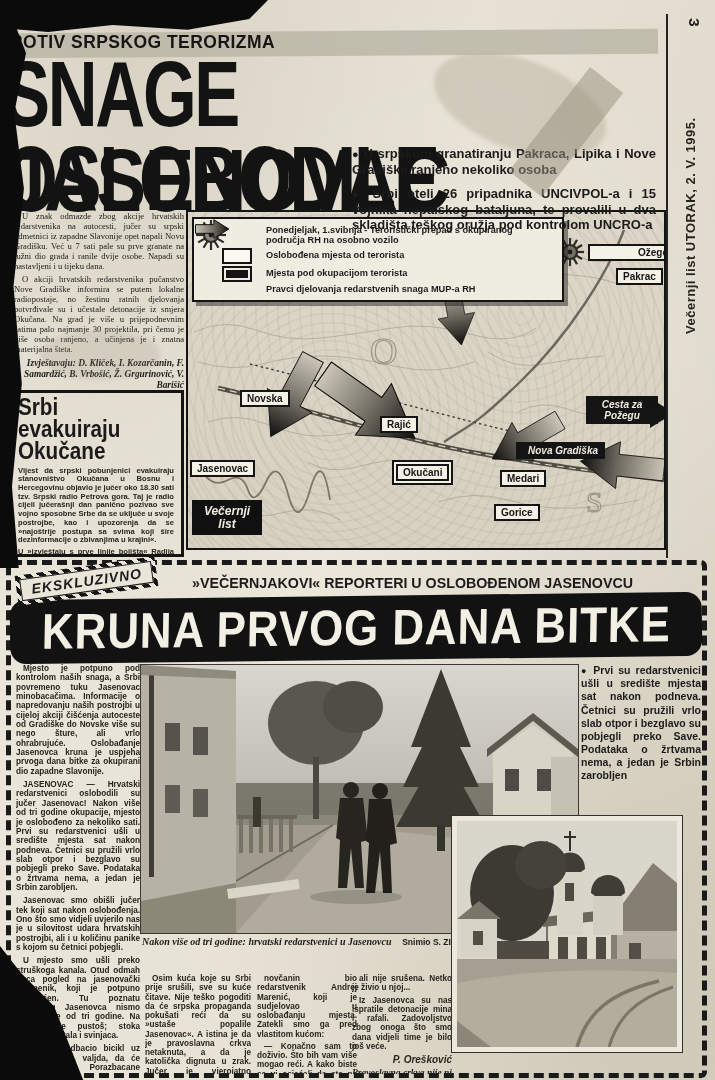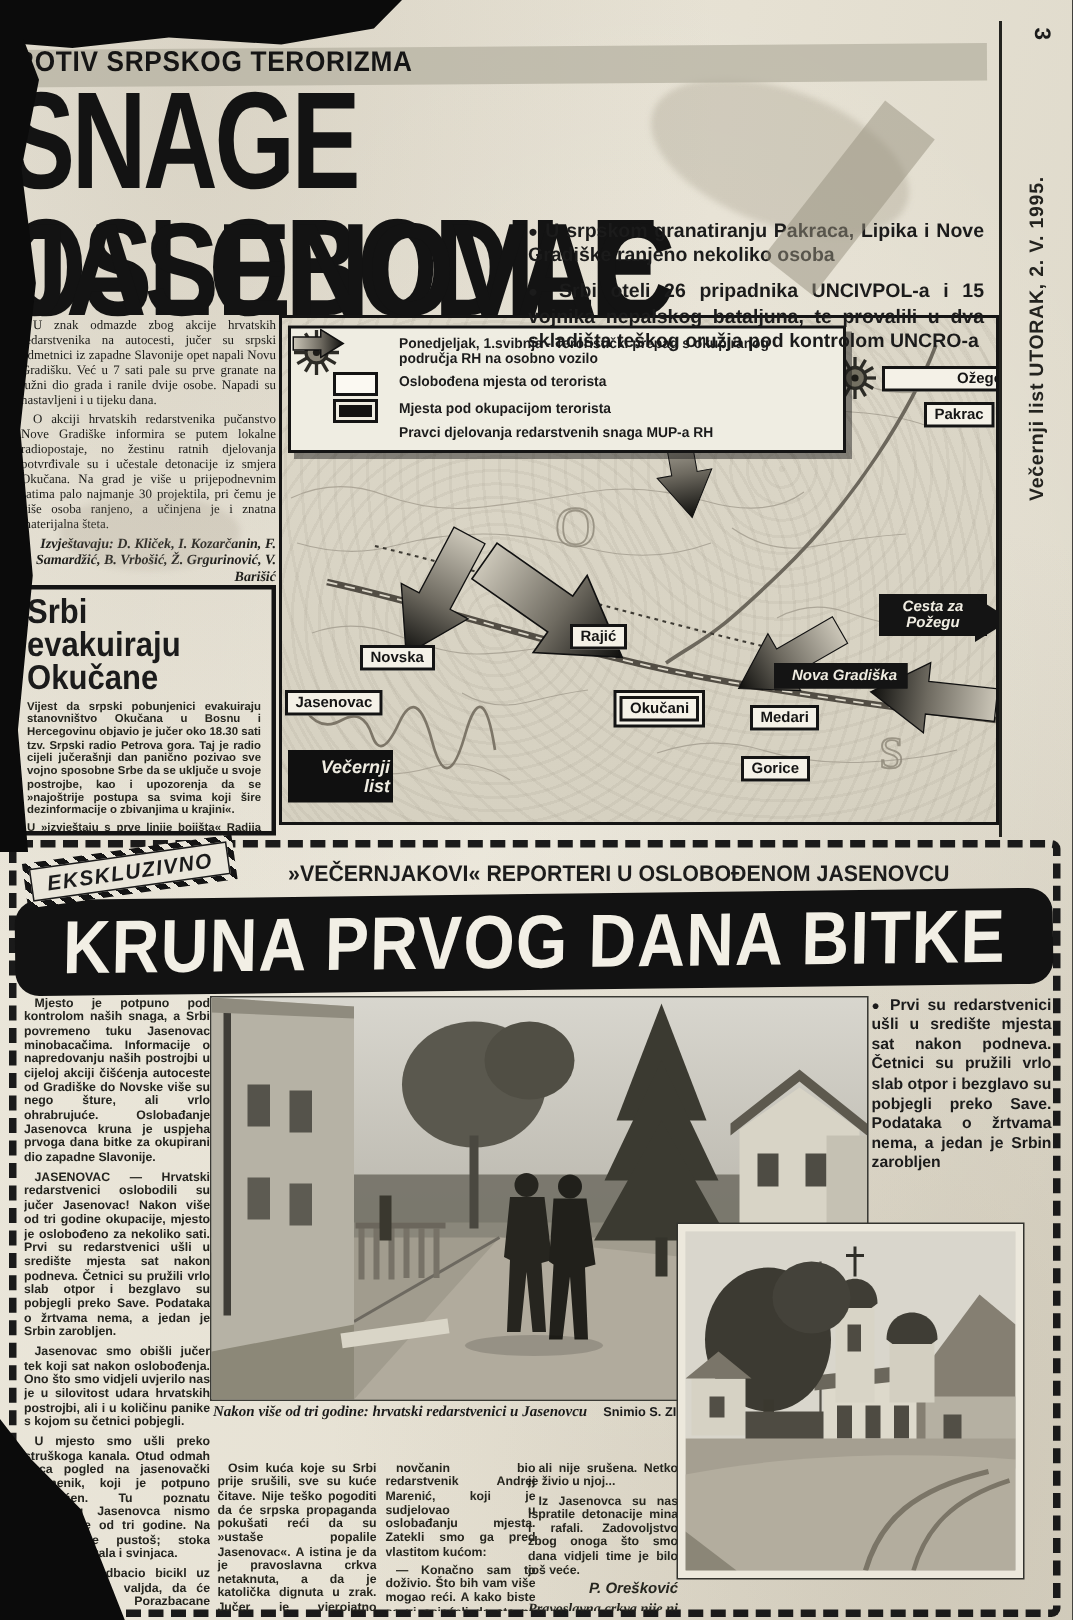--- a/index.html
+++ b/index.html
@@ -67,21 +67,21 @@
   #cesta-arrow{left:462px;top:186px;width:0;height:0;border-top:15px solid transparent;
     border-bottom:15px solid transparent;border-left:24px solid #141414;z-index:3;}
   #legend{left:4px;top:5px;width:372px;background:#efede2;border:2px solid #141414;
     box-shadow:4px 4px 0 rgba(20,20,20,.45);padding:4px 22px;box-sizing:border-box;z-index:4;position:absolute;}
   .leg-row{display:flex;align-items:center;gap:8px;margin:2px 0;}
   .leg-ic{width:42px;flex:0 0 42px;display:flex;justify-content:center;}
   .leg-tx{font-size:9.5px;font-weight:800;line-height:1.08;transform:scaleX(.97);transform-origin:left;}
   .box-ic{width:26px;height:12px;border:2px solid #141414;}
   .box-ic.white{background:#fbf9f2;}
   .box-ic.black{background:#141414;box-shadow:inset 0 0 0 2px #efede2;}
-  #map-logo{left:4px;top:288px;width:66px;background:#101010;color:#efece1;text-align:right;
+  #map-logo{left:4px;top:288px;width:66px;background:#101010;color:#efece1;text-align:center;
     font-weight:800;font-style:italic;font-size:12px;line-height:1.05;padding:5px 2px;z-index:3;position:absolute;}
 
   
   #frame{left:6px;top:560px;width:701px;height:518px;border:5px dashed #1a1a1a;border-radius:6px;box-sizing:border-box;z-index:1;}
   #stamp{left:16px;top:566px;transform:rotate(-8deg);z-index:3;
     background:repeating-linear-gradient(45deg,#141414 0 5px,#e9e5d9 5px 9px);padding:4px;}
   #stamp span{display:block;background:#e9e5d9;border:1px solid #1a1a1a;padding:2px 10px;
     font-size:14px;font-weight:900;font-style:italic;letter-spacing:1px;}
   #kicker2{left:192px;top:574px;font-size:15px;font-weight:700;color:#1c1c1c;transform:scaleX(.95);transform-origin:left;z-index:2;}
   #headline2-block{left:10px;top:596px;width:692px;height:64px;background:#121212;border-radius:16px;
@@ -248,24 +248,24 @@
             </svg>
         </span>
         <span class="leg-tx">Pravci djelovanja redarstvenih snaga MUP-a RH</span>
       </div>
     </div>
 
     <div class="lbl" style="left:400px;top:32px;padding-left:48px;">Ožegovci</div>
     <div class="lbl" style="left:428px;top:56px;">Pakrac</div>
     <div class="lbl dark" id="lbl-cesta" style="left:398px;top:184px;">Cesta za Požegu</div>
     <div id="cesta-arrow" class="abs"></div>
-    <div class="lbl" style="left:52px;top:178px;margin-top:40px;">Novska</div>
+    <div class="lbl" style="left:52px;top:178px;">Novska</div>
     <div class="lbl" style="left:192px;top:204px;">Rajić</div>
     <div class="lbl" style="left:2px;top:248px;">Jasenovac</div>
-    <div class="lbl dbl" style="left:225px;top:252px;">Okučani</div>
+    <div class="lbl dbl" style="left:208px;top:252px;">Okučani</div>
     <div class="lbl dark" style="left:328px;top:230px;padding-left:10px;">Nova Gradiška</div>
     <div class="lbl" style="left:312px;top:258px;">Medari</div>
     <div class="lbl" style="left:306px;top:292px;">Gorice</div>
     <div id="map-logo">
       <span>Večernji</span><br>
       <span>list</span>
     </div>
   </div>
 
   <div id="frame" class="abs"></div>

